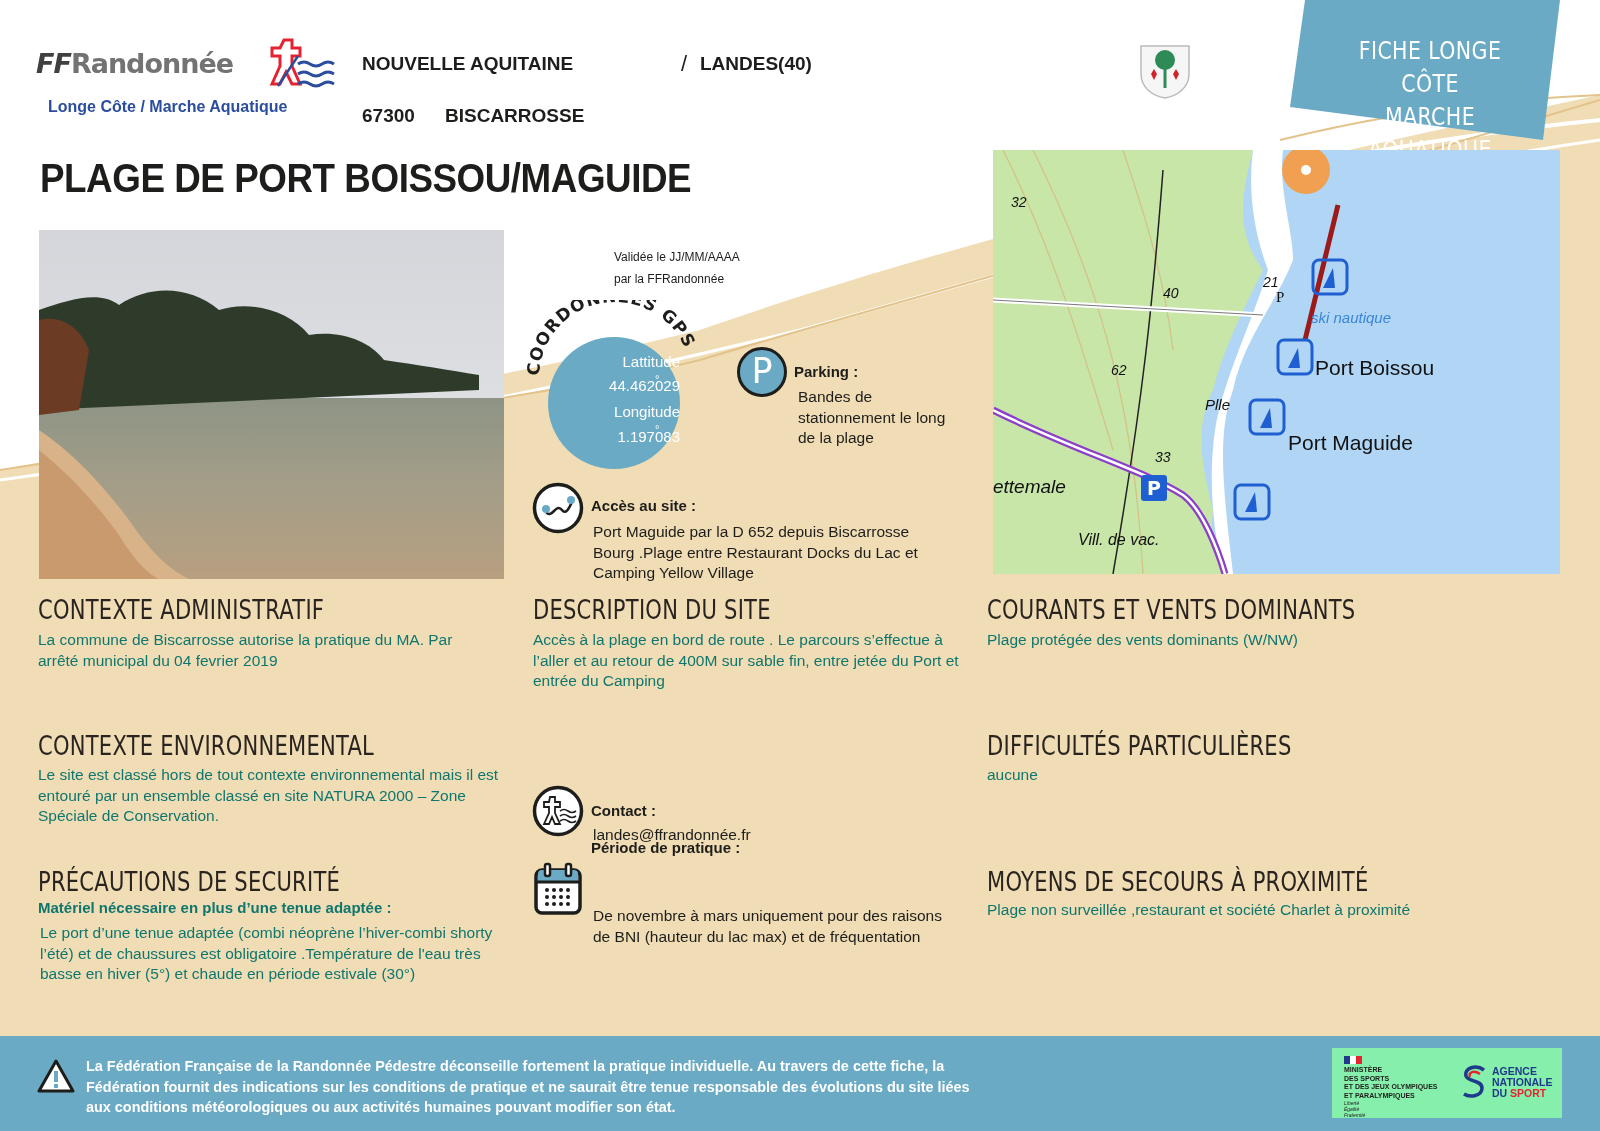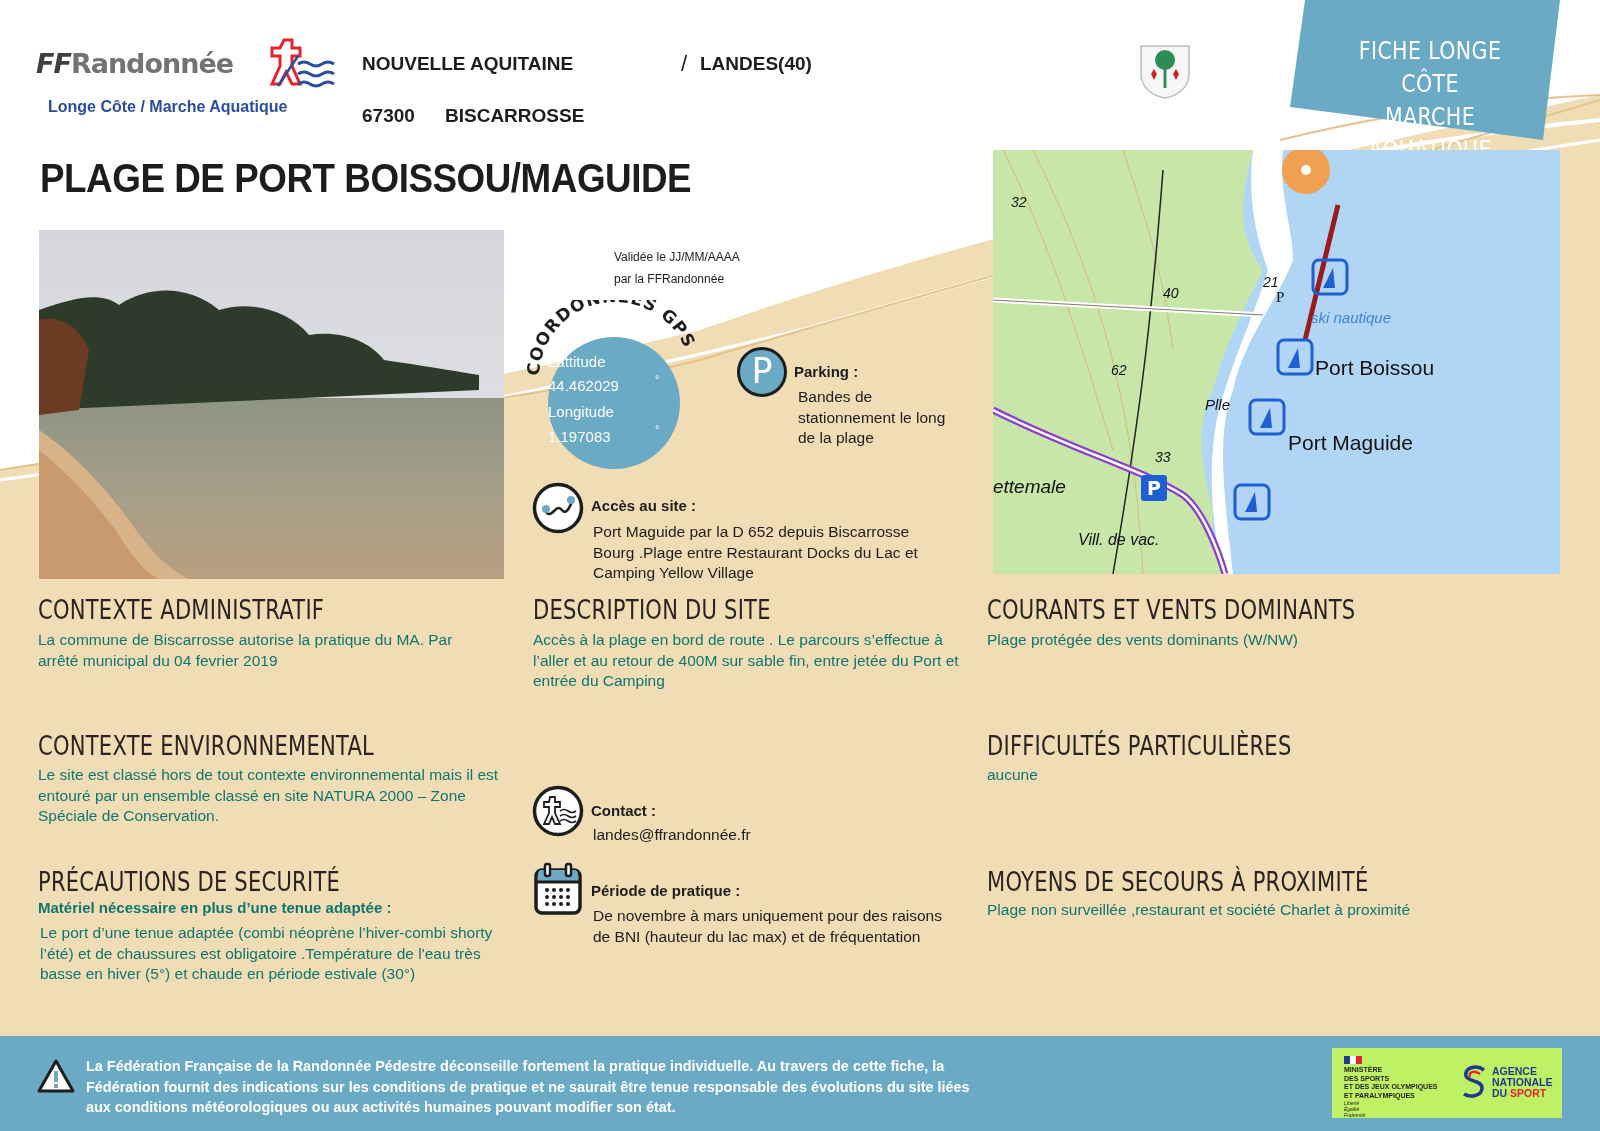--- a/index.html
+++ b/index.html
@@ -25,38 +25,38 @@
   .banner-text { left: 1320px; top: 34px; width: 220px; text-align: center; color: #ffffff; font-family: "DejaVu Sans", sans-serif; font-size: 25px; line-height: 33px; letter-spacing: 0.5px; transform: scaleX(0.82); transform-origin: center; }
 
   .page-title { left: 40px; top: 156px; font-size: 40px; font-weight: bold; letter-spacing: -0.5px; white-space: nowrap; transform: scaleX(0.92); transform-origin: left; }
 
   .photo { left: 39px; top: 230px; width: 465px; height: 349px; overflow: hidden; }
 
   .map { left: 993px; top: 150px; width: 567px; height: 424px; overflow: hidden; }
 
   .valid { left: 614px; top: 246px; font-size: 12px; line-height: 22px; }
 
-  .gps-circle { left: 548px; top: 337px; width: 132px; height: 132px; border-radius: 50%; background: #6aaac5; color: #fff; text-align: left; font-size: 15px; }
+  .gps-circle { left: 548px; top: 337px; width: 132px; height: 132px; border-radius: 50%; background: #6aaac5; color: #fff; text-align: right; font-size: 15px; }
   .gps-circle .l1 { position: absolute; left: 0; right: 0; }
   .deg { position: absolute; font-size: 11px; color: #fff; }
   .gps-arc { left: 525px; top: 300px; width: 180px; height: 100px; }
 
   .round-icon { width: 50px; height: 50px; border-radius: 50%; border: 3.5px solid #1d1d1b; background: #fff; }
 
   .item-title { font-size: 15px; font-weight: bold; white-space: nowrap; }
   .item-text { font-size: 15.5px; line-height: 20.5px; }
 
   .sec-title { font-family: "DejaVu Sans", sans-serif; font-size: 27px; color: #2a2420; letter-spacing: 0.3px; white-space: nowrap; transform: scaleX(0.78); transform-origin: left; }
   .sec-text { font-size: 15.5px; line-height: 20.5px; color: #0f766e; }
 
   .footer { left: 0; top: 1036px; width: 1600px; height: 95px; background: #6aaac5; z-index: 1; }
   .footer-text { left: 86px; top: 1056px; width: 960px; font-size: 15.5px; line-height: 20.5px; color: #ffffff; font-weight: bold; transform: scaleX(0.93); transform-origin: left; }
   .warn-icon { left: 36px; top: 1058px; width: 40px; height: 36px; }
 
-  .partners { left: 1332px; top: 1048px; width: 230px; height: 70px; background: #bef264; }
+  .partners { left: 1332px; top: 1048px; width: 230px; height: 70px; background: #86efac; }
   .min-text { position: absolute; left: 12px; top: 18px; font-size: 7px; line-height: 8.5px; font-weight: bold; color: #1d1d1b; }
   .ans-text { position: absolute; left: 160px; top: 18px; font-size: 10.5px; line-height: 11px; font-weight: bold; color: #1e3a8a; }
   .ans-text .red { color: #e52330; }
 </style>
 </head>
 <body>
 
 <svg class="bg-svg" viewBox="0 0 1600 1131" preserveAspectRatio="none">
   <path d="M0,470 C250,420 500,380 700,330 C900,260 1150,190 1600,95 L1600,1131 L0,1131 Z" fill="#f1ddb5"></path>
   <path d="M0,460 C300,405 550,360 760,300 C1000,230 1300,150 1600,120" fill="none" stroke="#ffffff" stroke-width="4"></path>
@@ -219,21 +219,21 @@
     <circle cx="14" cy="35" r="2"></circle>
       <circle cx="21" cy="35" r="2"></circle>
       <circle cx="28" cy="35" r="2"></circle>
       <circle cx="35" cy="35" r="2"></circle>
     <circle cx="14" cy="42" r="2"></circle>
       <circle cx="21" cy="42" r="2"></circle>
       <circle cx="28" cy="42" r="2"></circle>
       <circle cx="35" cy="42" r="2"></circle>
   </g>
 </svg>
-<div class="abs item-title" style="left:591px;top:882px;text-align:right;">Période de pratique :</div>
+<div class="abs item-title" style="left:591px;top:839px;text-align:right;">Période de pratique :</div>
 <div class="abs item-text" style="left:593px;top:906px;width:370px;">De novembre à mars uniquement pour des raisons de BNI (hauteur du lac max) et de fréquentation</div>
 
 <div class="abs sec-title" style="left:38px;top:594px;">CONTEXTE ADMINISTRATIF</div>
 <div class="abs sec-text" style="left:38px;top:630px;width:440px;">La commune de Biscarrosse autorise la pratique du MA. Par arrêté municipal du 04 fevrier 2019</div>
 
 <div class="abs sec-title" style="left:38px;top:730px;">CONTEXTE ENVIRONNEMENTAL</div>
 <div class="abs sec-text" style="left:38px;top:765px;width:465px;">Le site est classé hors de tout contexte environnemental mais il est entouré par un ensemble classé en site NATURA 2000 – Zone Spéciale de Conservation.</div>
 
 <div class="abs sec-title" style="left:38px;top:866px;">PRÉCAUTIONS DE SECURITÉ</div>
 <div class="abs sec-text" style="left:38px;top:898px;font-weight:bold;font-size:15px;">Matériel nécessaire en plus d’une tenue adaptée :</div>

